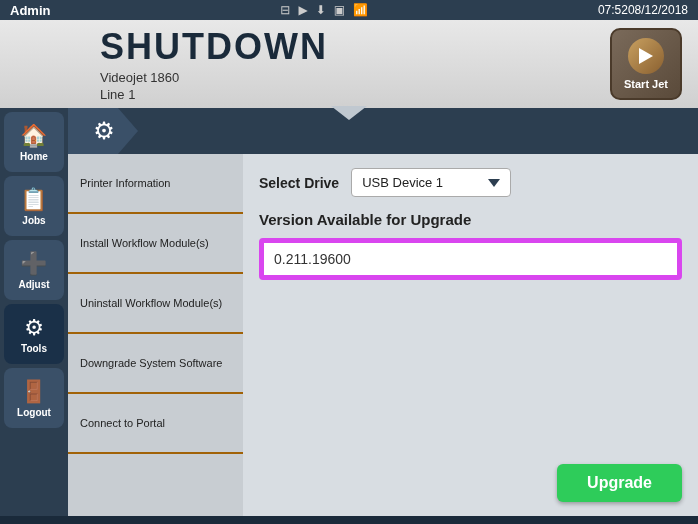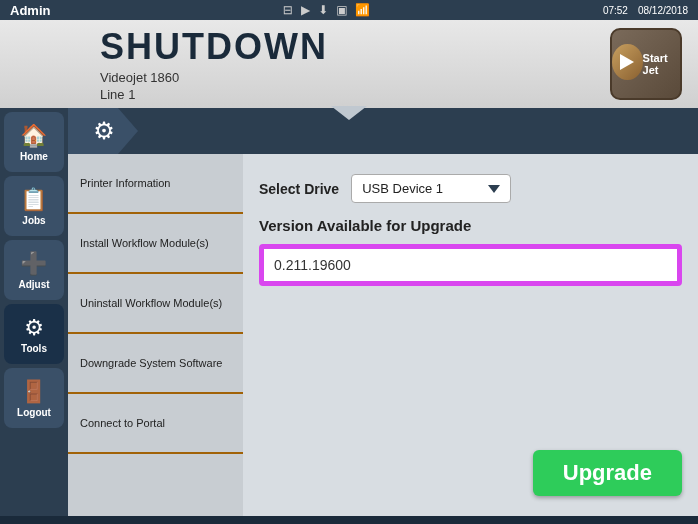--- a/index.html
+++ b/index.html
@@ -26,22 +26,21 @@
     }
     .top-bar-left { font-weight: bold; }
     .top-bar-center {
       display: flex;
       align-items: center;
       gap: 8px;
     }
     .top-bar-right {
       display: flex;
       align-items: center;
-      gap: 10px;
-      font-size: 10px;
+      font-size: 12px;
     }
     .icon-symbol {
       font-size: 12px;
       color: #ccc;
     }
 
     
     .header-area {
       width: 100%;
       height: 88px;
@@ -63,20 +62,21 @@
       font-size: 13px;
       color: #333;
       margin-top: 2px;
     }
     .start-jet-btn {
       width: 72px;
       height: 72px;
       background: linear-gradient(135deg, #7a6a5a, #5a4a3a);
       border-radius: 10px;
       display: flex;
+      flex-direction: column;
       align-items: center;
       justify-content: center;
       cursor: pointer;
       border: 2px solid #4a3a2a;
     }
     .start-jet-btn .jet-icon {
       width: 36px;
       height: 36px;
       border-radius: 50%;
       background: linear-gradient(135deg, #c8a060, #8a6030);
@@ -224,21 +224,21 @@
     .menu-item.active {
       background: #4a6a8a;
       color: white;
       font-weight: bold;
     }
 
     
     .right-content {
       flex: 1;
       background: #d8dde2;
-      padding: 20px 16px;
+      padding: 14px 16px;
       display: flex;
       flex-direction: column;
       gap: 10px;
     }
 
     .select-drive-row {
       display: flex;
       align-items: center;
       gap: 12px;
     }
@@ -283,21 +283,21 @@
       padding: 8px 10px;
       font-size: 14px;
       color: #333;
       min-height: 36px;
     }
 
     .spacer { flex: 1; }
     .upgrade-btn {
       background: #2ecc5a;
       color: white;
-      font-size: 22px;
+      font-size: 16px;
       font-weight: bold;
       border: none;
       border-radius: 6px;
       padding: 10px 30px;
       cursor: pointer;
       box-shadow: 0 2px 4px rgba(0,0,0,0.3);
     }
 
     
     .header-chevron {

